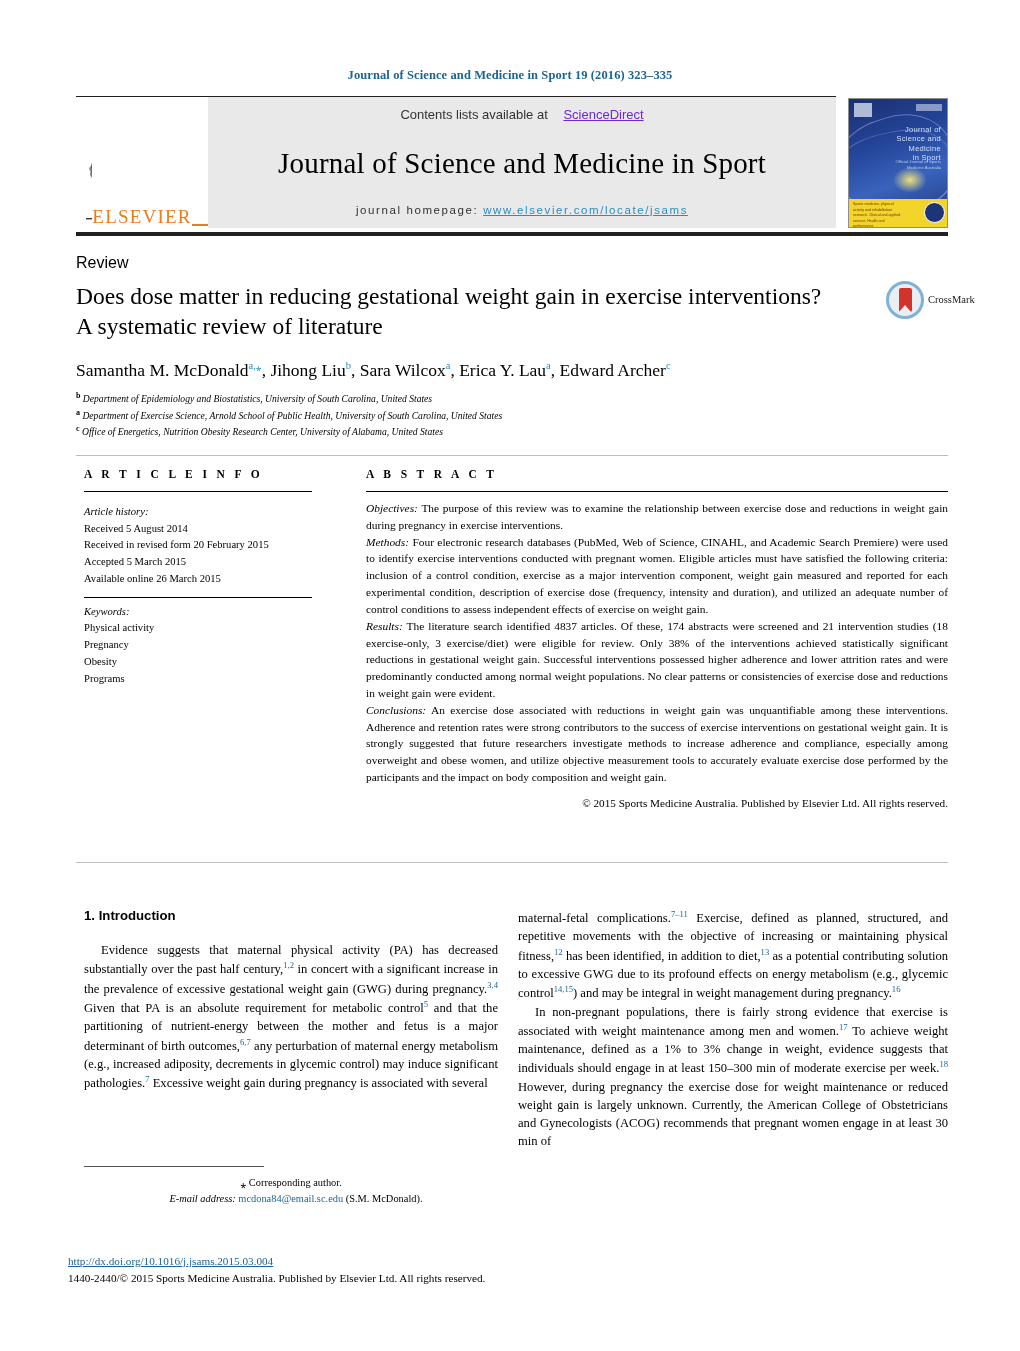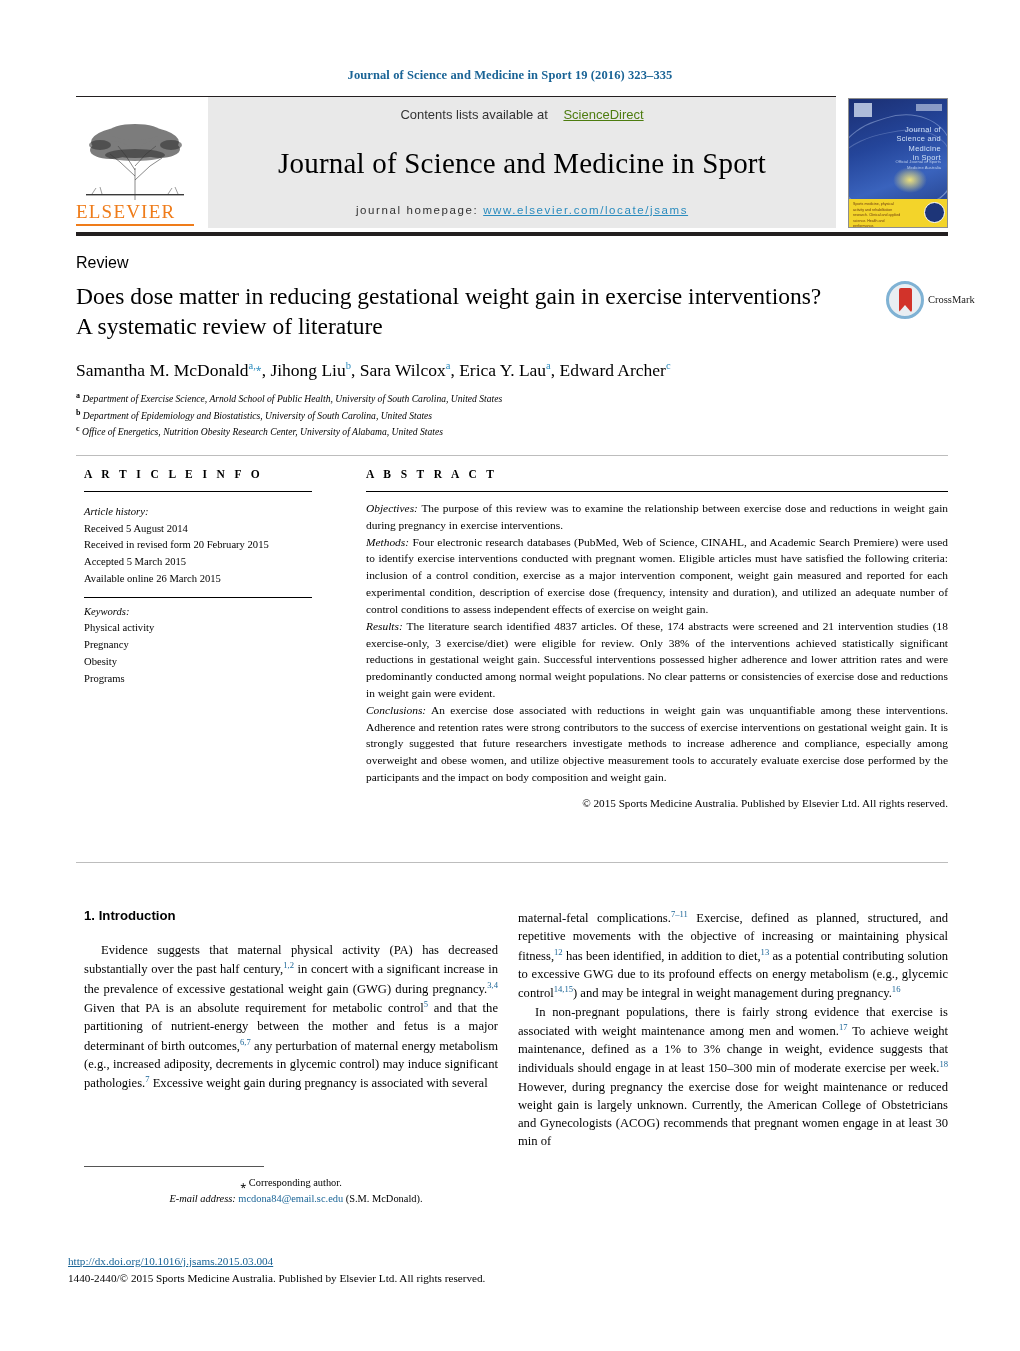--- a/index.html
+++ b/index.html
@@ -35,22 +35,22 @@
   .mast-rule-top {
     position: absolute; top: 0; left: 0; width: 760px; height: 1px;
     background: #231f20;
   }
   .mast-band {
     position: absolute; top: 1px; left: 0; width: 760px; height: 131px;
     display: flex; align-items: stretch;
   }
   .elsevier-box {
     width: 132px;
-    display: flex; flex-direction: column;
-    justify-content: flex-end; align-items: flex-start;
+    display: flex; flex-direction: row;
+    justify-content: flex-end; align-items: flex-end;
     padding-bottom: 2px; background: #fff;
   }
   .tree {
     width: 118px; height: 86px;
     position: relative; overflow: hidden;
   }
   .tree svg { display:block; }
   .elsevier-word {
     font-family: "Liberation Serif", serif;
     font-size: 19px; letter-spacing: 1.2px;
@@ -62,21 +62,21 @@
   .mast-grey {
     flex: 1; background: #e9e9e9;
     display: flex; flex-direction: column;
     align-items: center; justify-content: space-between;
     padding: 10px 0 12px 0;
   }
   .contents-line {
     font-family: "Liberation Sans", sans-serif;
     font-size: 13px; color: #333;
   }
-  .contents-line .sd { color: #4d7c0f; margin-left: 12px; }
+  .contents-line .sd { color: #6d28d9; margin-left: 12px; }
   .journal-title {
     font-family: "Liberation Serif", serif;
     font-size: 29px; color: #000;
     letter-spacing: .2px;
   }
   .homepage-line {
     font-family: "Liberation Sans", sans-serif;
     font-size: 11.5px; letter-spacing: 1.6px; color: #333;
   }
   .homepage-line .url { color: #2b8cbe; }
@@ -320,22 +320,22 @@
 
   <div class="crossmark">
     <div class="cm-badge">
         <div class="cm-inner"></div>
       </div>
     <div class="cm-text">CrossMark</div>
   </div>
 
   <div class="authors">Samantha M. McDonald<sup>a,⁎</sup>, Jihong Liu<sup>b</sup>, Sara Wilcox<sup>a</sup>, Erica Y. Lau<sup>a</sup>, Edward Archer<sup>c</sup></div>
   <div class="affils">
+      <div><sup>b</sup> Department of Epidemiology and Biostatistics, University of South Carolina, United States</div>
       <div><sup>a</sup> Department of Exercise Science, Arnold School of Public Health, University of South Carolina, United States</div>
-      <div><sup>b</sup> Department of Epidemiology and Biostatistics, University of South Carolina, United States</div>
       <div><sup>c</sup> Office of Energetics, Nutrition Obesity Research Center, University of Alabama, United States</div>
     </div>
 
   <div class="info-rule-top"></div>
 
   <div class="col-left">
     <div class="sec-label">A R T I C L E   I N F O</div>
     <div class="hr-thin"></div>
     <div class="info-block">
       <div class="ital">Article history:</div>

